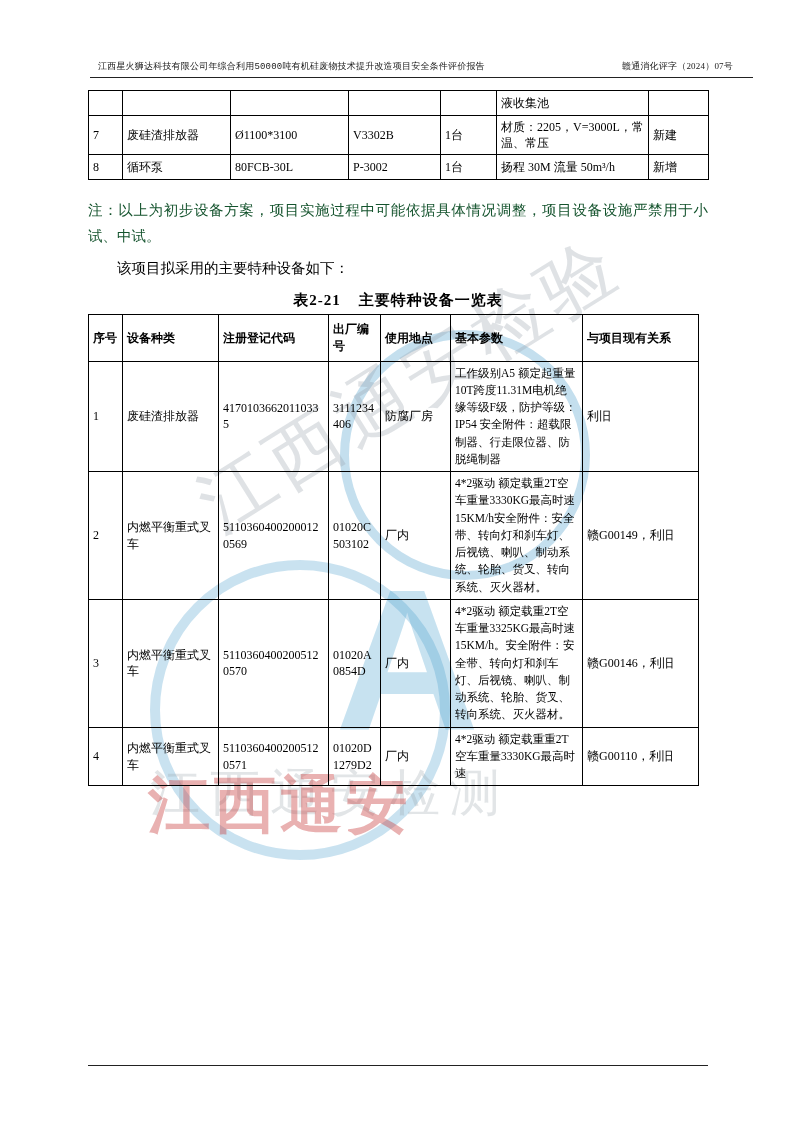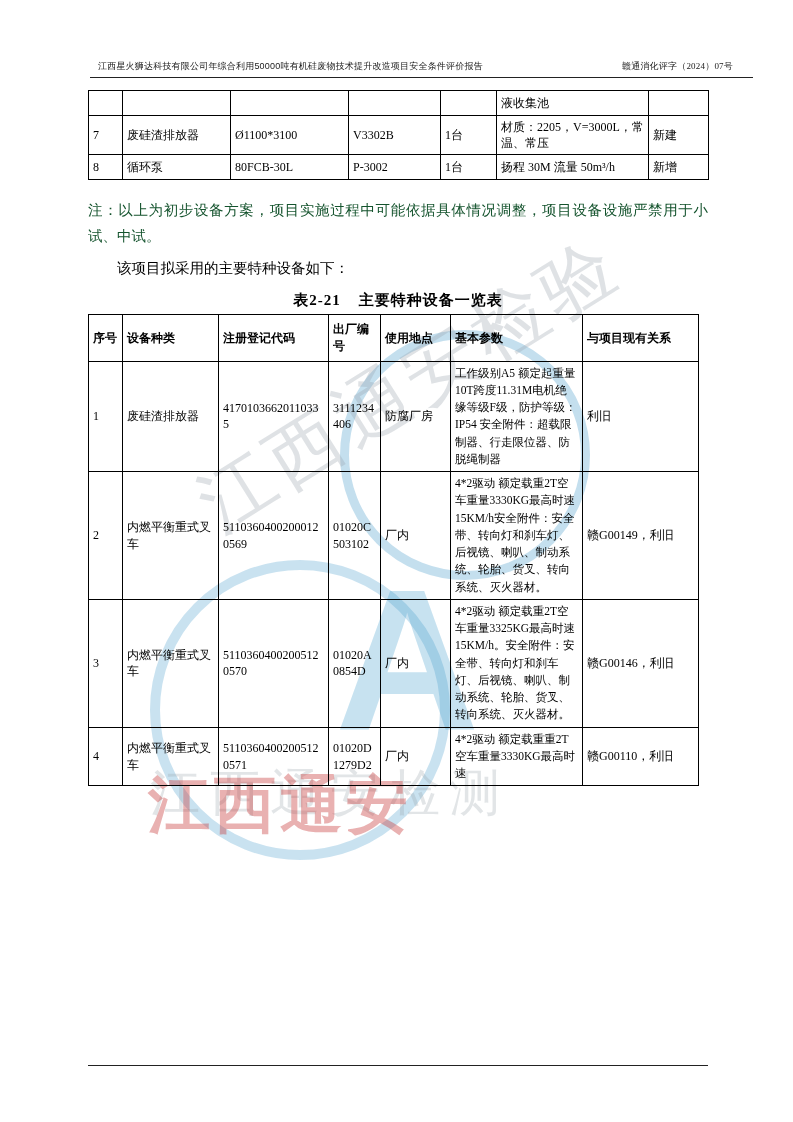--- a/index.html
+++ b/index.html
@@ -25,21 +25,21 @@
     height: 22px;
     font-size: 9px;
     color: #1a1a1a;
     letter-spacing: 0.2px;
   }
   .header-left {
     position: absolute;
     left: 8px;
     top: 0;
     white-space: nowrap;
-    font-family: Liberation Sans, sans-serif;
+    font-family: Liberation Mono, monospace;
   }
   .header-right {
     position: absolute;
     right: 0;
     top: 0;
     white-space: nowrap;
   }
   .header-rule {
     position: absolute;
     left: 0;

